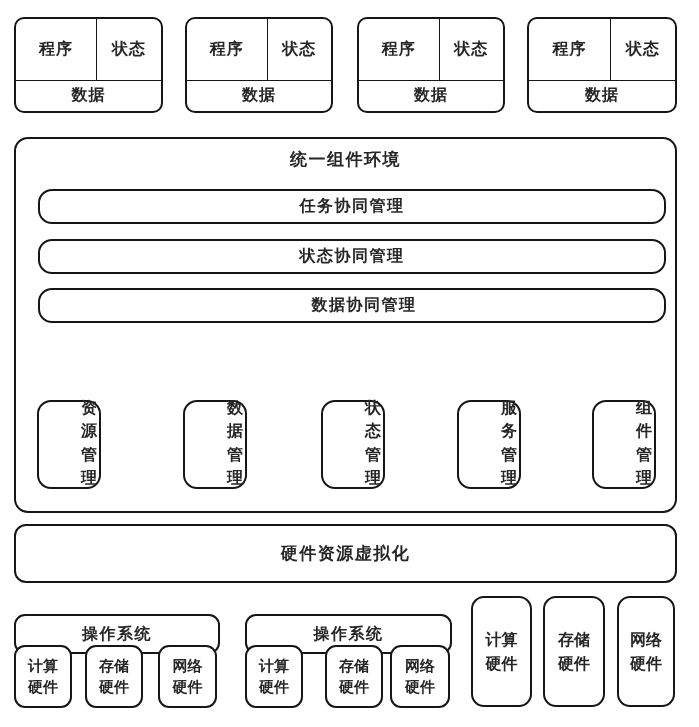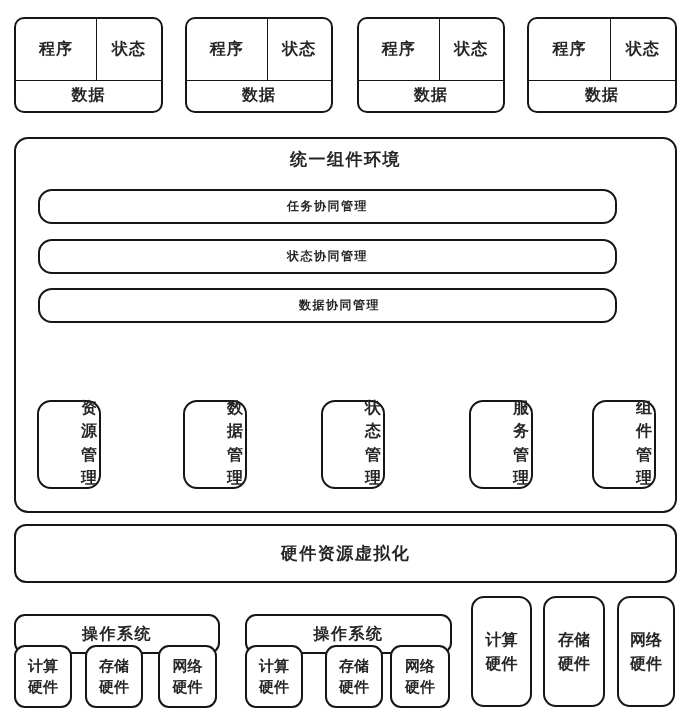--- a/index.html
+++ b/index.html
@@ -71,27 +71,27 @@
     position: absolute;
     top: 9px;
     left: 0;
     width: 100%;
     text-align: center;
     font-size: 17px;
     letter-spacing: 1.5px;
   }
   .env-bar {
     left: 22px;
-    width: 579px;
+    width: 628px;
     height: 35px;
     border-radius: 14px;
     display: flex;
     align-items: center;
     justify-content: center;
-    font-size: 12px;
+    font-size: 16px;
     letter-spacing: 1.5px;
   }
   .manager {
     top: 261px;
     width: 64px;
     height: 89px;
     border-radius: 14px;
     display: flex;
     align-items: center;
     justify-content: center;
@@ -191,21 +191,21 @@
     <div class="box env-bar" style="top:50px;">任务协同管理</div>
     <div class="box env-bar" style="top:100px;">状态协同管理</div>
     <div class="box env-bar" style="top:149px;padding-left:24px;">数据协同管理</div>
 
     <div class="box manager" style="left:21px;">资源
 管理</div>
     <div class="box manager" style="left:167px;">数据
 管理</div>
     <div class="box manager" style="left:305px;">状态
 管理</div>
-    <div class="box manager" style="left:453px;">服务
+    <div class="box manager" style="left:441px;">服务
 管理</div>
     <div class="box manager" style="left:576px;">组件
 管理</div>
   </div>
 
   <div class="box virt-bar">硬件资源虚拟化</div>
 
   <div class="box os-box" style="left:14px;width:206px;">操作系统</div>
   <div class="box hw-box" style="left:14px;width:58px;">计算
 硬件</div>

